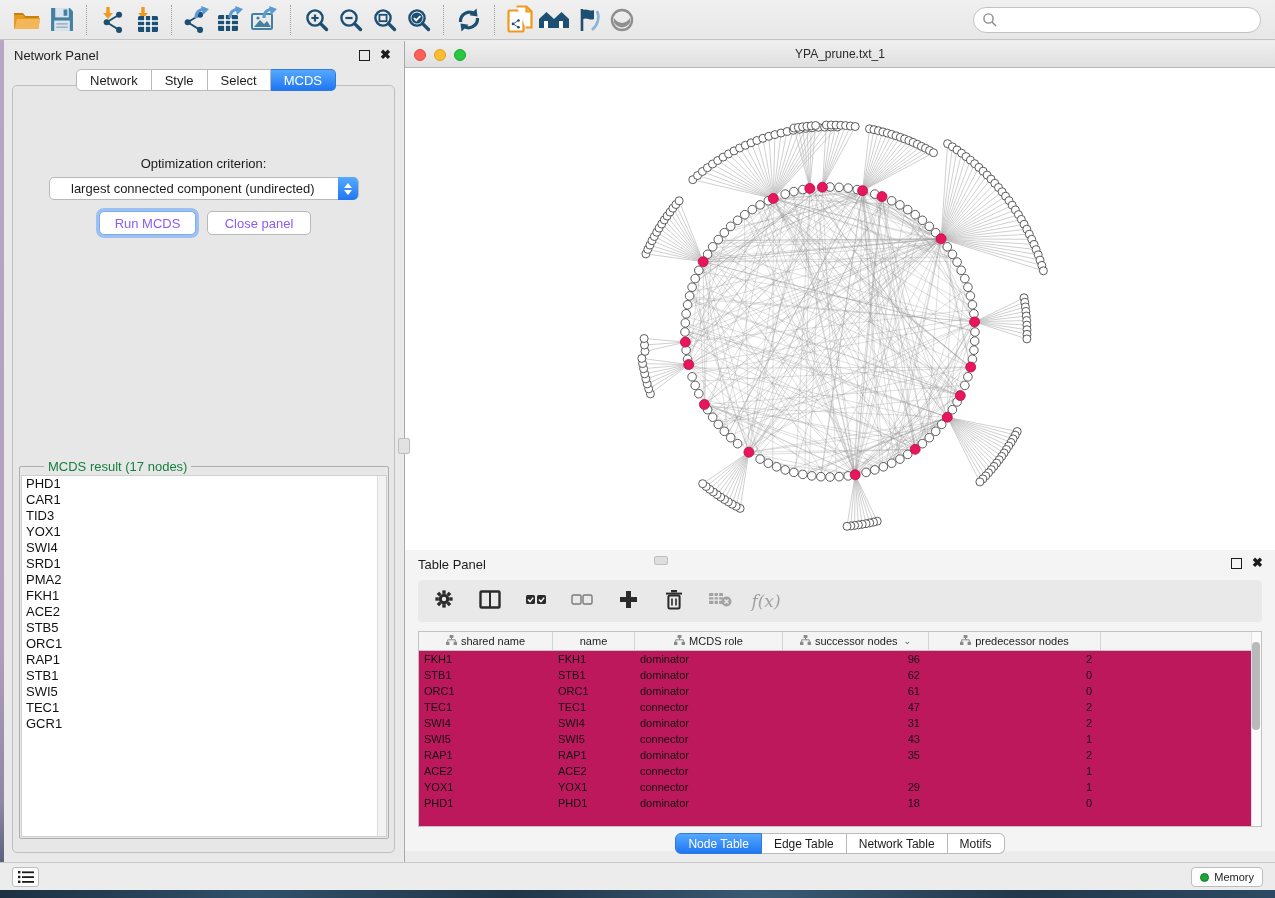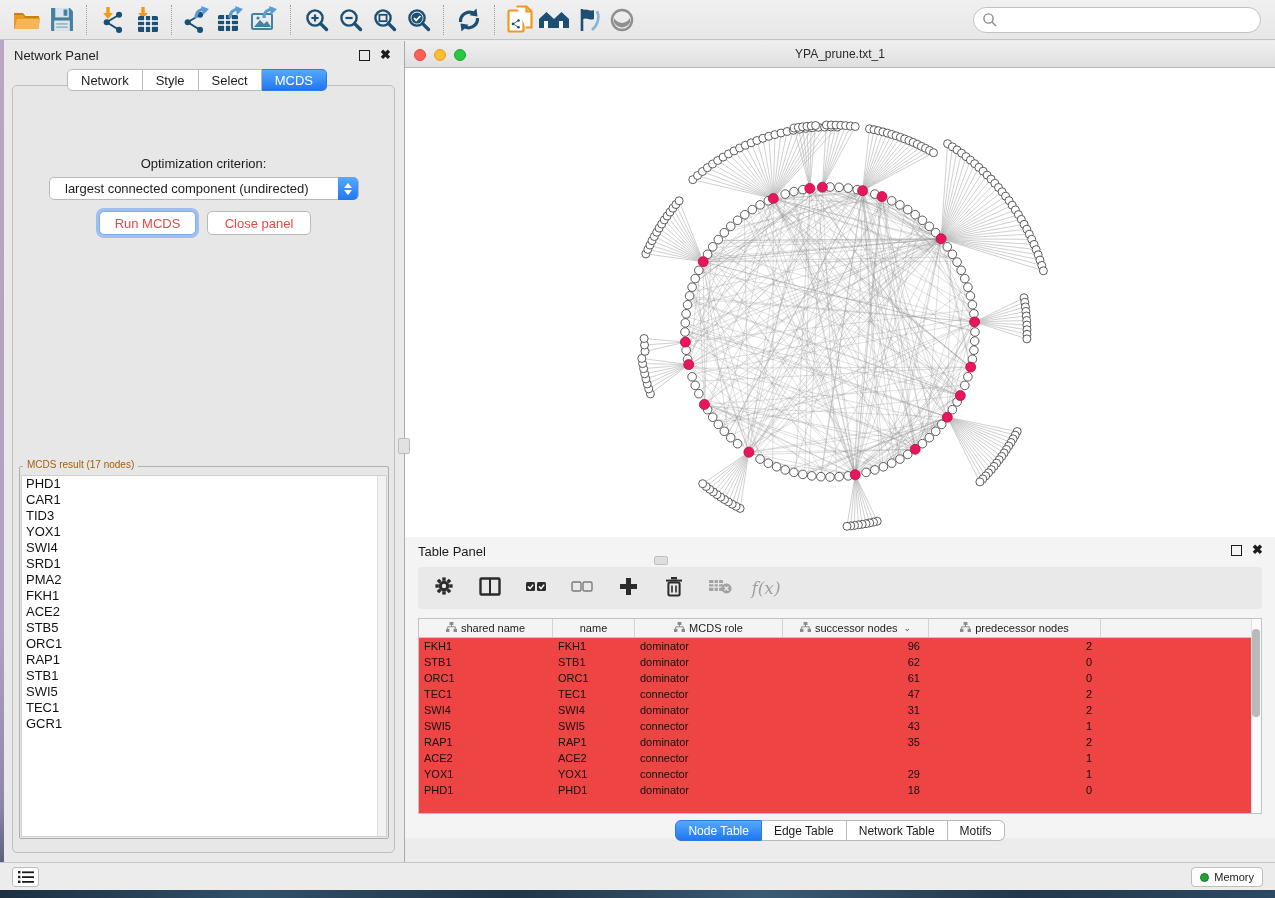--- a/index.html
+++ b/index.html
@@ -26,41 +26,41 @@
   .search-glyph { position:absolute; left:9px; top:5px; width:16px; height:16px; color:#8a8a8a; }
 
   
   .control-panel { position:absolute; left:4px; top:41px; width:399px; height:821px; background:#e9e9e9; }
   .panel-title-row { position:absolute; left:0; top:4px; width:100%; height:22px; }
   .panel-title { position:absolute; left:10px; top:3px; font-size:13px; color:#1c1c1c; }
   .win-mini { position:absolute; width:11px; height:11px; top:5px; border:1.6px solid #1c1c1c; }
   .win-close { position:absolute; top:3px; font-size:13px; font-weight:bold; color:#1c1c1c; line-height:14px; }
   .cp-inner { position:absolute; left:8px; top:44px; width:383px; height:768px;
     background:#e7e7e7; border:1px solid #bfbfbf; border-radius:5px; }
-  .cp-tabs { position:absolute; left:63px; top:28px; height:22px; display:flex; z-index:3; }
+  .cp-tabs { position:absolute; left:72px; top:28px; height:22px; display:flex; z-index:3; }
   .seg { height:22px; padding:0 13px; background:#fff; border:1px solid #b9b9b9; border-left:none;
     font-size:13px; color:#1c1c1c; display:flex; align-items:center; }
   .seg:first-child { border-left:1px solid #b9b9b9; border-radius:5px 0 0 5px; }
   .seg:last-child { border-radius:0 5px 5px 0; }
   .seg.active { background:linear-gradient(#55a9ff,#2076f1); border-color:#2f7ae0; color:#fff; }
   .opt-label { position:absolute; left:0; top:70px; width:100%; text-align:center; font-size:13px; color:#1c1c1c; }
   .dropdown { position:absolute; left:36px; top:91px; width:310px; height:23px; background:#fff;
     border:1px solid #b9b9b9; border-radius:5px; font-size:13px; color:#1c1c1c;
-    display:flex; align-items:center; padding-left:15px; }
+    display:flex; align-items:center; padding-left:21px; }
   .dd-stepper { position:absolute; right:0; top:-1px; width:20px; height:23px;
     background:linear-gradient(#56aaff,#2076f1); border-radius:0 5px 5px 0;
     display:flex; flex-direction:column; align-items:center; justify-content:center; gap:2px; }
   .tri-up { width:0; height:0; border-left:4px solid transparent; border-right:4px solid transparent; border-bottom:5px solid #fff; }
   .tri-dn { width:0; height:0; border-left:4px solid transparent; border-right:4px solid transparent; border-top:5px solid #fff; }
   .cp-btn { position:absolute; top:125px; height:24px; background:#fff; border:1px solid #b9b9b9;
-    border-radius:5px; font-size:13px; color:#ef4444; font-family:"Liberation Sans",sans-serif; }
+    border-radius:5px; font-size:13px; color:#8b5cf6; font-family:"Liberation Sans",sans-serif; }
   .cp-btn.focus { box-shadow:0 0 0 3px rgba(96,160,250,.55); border-color:#7aaef2; }
   .mcds-group { position:absolute; left:6px; top:380px; width:370px; height:373px;
     border:1px solid #aeaeae; border-radius:2px; }
-  .mcds-legend { position:absolute; left:3px; top:-8px; background:#e7e7e7; padding:0 4px; font-size:10px; color:#a16207; }
+  .mcds-legend { position:absolute; left:24px; top:-8px; background:#e7e7e7; padding:0 4px; font-size:13px; color:#15803d; }
   .mcds-list { position:absolute; left:1px; top:8px; width:366px; height:362px; background:#fff;
     border:1px solid #cfcfcf; overflow:hidden; }
   .mcds-item { font-size:13px; color:#111; line-height:16px; padding-left:4px; }
   .mcds-scroll { position:absolute; right:0; top:0; width:9px; height:100%; background:#f2f2f2; border-left:1px solid #ddd; }
 
   
   .net-window { position:absolute; left:405px; top:41px; width:870px; height:519px; background:#fff; }
   .net-titlebar { position:absolute; left:0; top:0; width:100%; height:27px;
     background:linear-gradient(#f0f0f0,#dfdfdf); border-bottom:1px solid #b6b6b6; }
   .tl { position:absolute; top:8px; width:12px; height:12px; border-radius:50%; }
@@ -68,27 +68,27 @@
   .net-canvas { position:absolute; left:0; top:27px; width:870px; height:492px; background:#fff; }
 
   
   .vgrip { position:absolute; left:398px; top:438px; width:12px; height:16px; background:#e2e2e2;
     border:1px solid #bdbdbd; border-radius:2px; z-index:5; }
   .hgrip { position:absolute; left:654px; top:556px; width:14px; height:9px; background:#dedede;
     border:1px solid #c0c0c0; border-radius:2px; z-index:5; }
   .vdivider { position:absolute; left:404px; top:41px; width:1px; height:821px; background:#a8a8a8; }
 
   
-  .table-panel { position:absolute; left:405px; top:537px; width:870px; height:301px; background:#f4f4f4;text-decoration:underline; }
+  .table-panel { position:absolute; left:405px; top:550px; width:870px; height:301px; background:#f4f4f4;text-decoration:underline; }
   .tp-title { position:absolute; left:13px; top:7px; font-size:13px; color:#1c1c1c; }
   .tp-toolbar { position:absolute; left:13px; top:30px; width:844px; height:42px; background:#e9e9e9;
     border-radius:4px; display:flex; align-items:center; padding-left:14px; gap:22px; }
   .tp-tool { display:flex; align-items:center; justify-content:center; width:24px; height:24px; }
   .fx { font-family:"DejaVu Serif", serif; font-style:italic; font-size:17px; color:#a0a0a0; }
-  .ntable { position:absolute; left:13px; top:81px; width:844px; height:196px; background:#ef4444;
+  .ntable { position:absolute; left:13px; top:81px; width:844px; height:196px; background:#be185d;
     border:1px solid #c2c2c2; }
   .nt-header { display:flex; height:19px; background:#f4f4f4; border-bottom:1px solid #c6c6c6; }
   .nt-h { display:flex; align-items:center; justify-content:center; gap:4px; font-size:11px; color:#1c1c1c;
     border-right:1px solid #d4d4d4; height:100%; }
   .nt-h .menu-arrow { color:#555; font-size:9px; margin-left:2px; }
   .nt-row { display:flex; height:16px; }
   .nt-c { font-size:11px; color:#111; line-height:16px; padding:0 5px; white-space:nowrap; overflow:hidden; }
   .num { text-align:right; padding-right:9px; }
   .nt-scroll { position:absolute; right:0; top:0; width:10px; height:194px; background:#fafafa; border-left:1px solid #e0e0e0; }
   .nt-thumb { position:absolute; right:1px; top:10px; width:8px; height:88px; background:#b9b9b9; border-radius:4px; }

